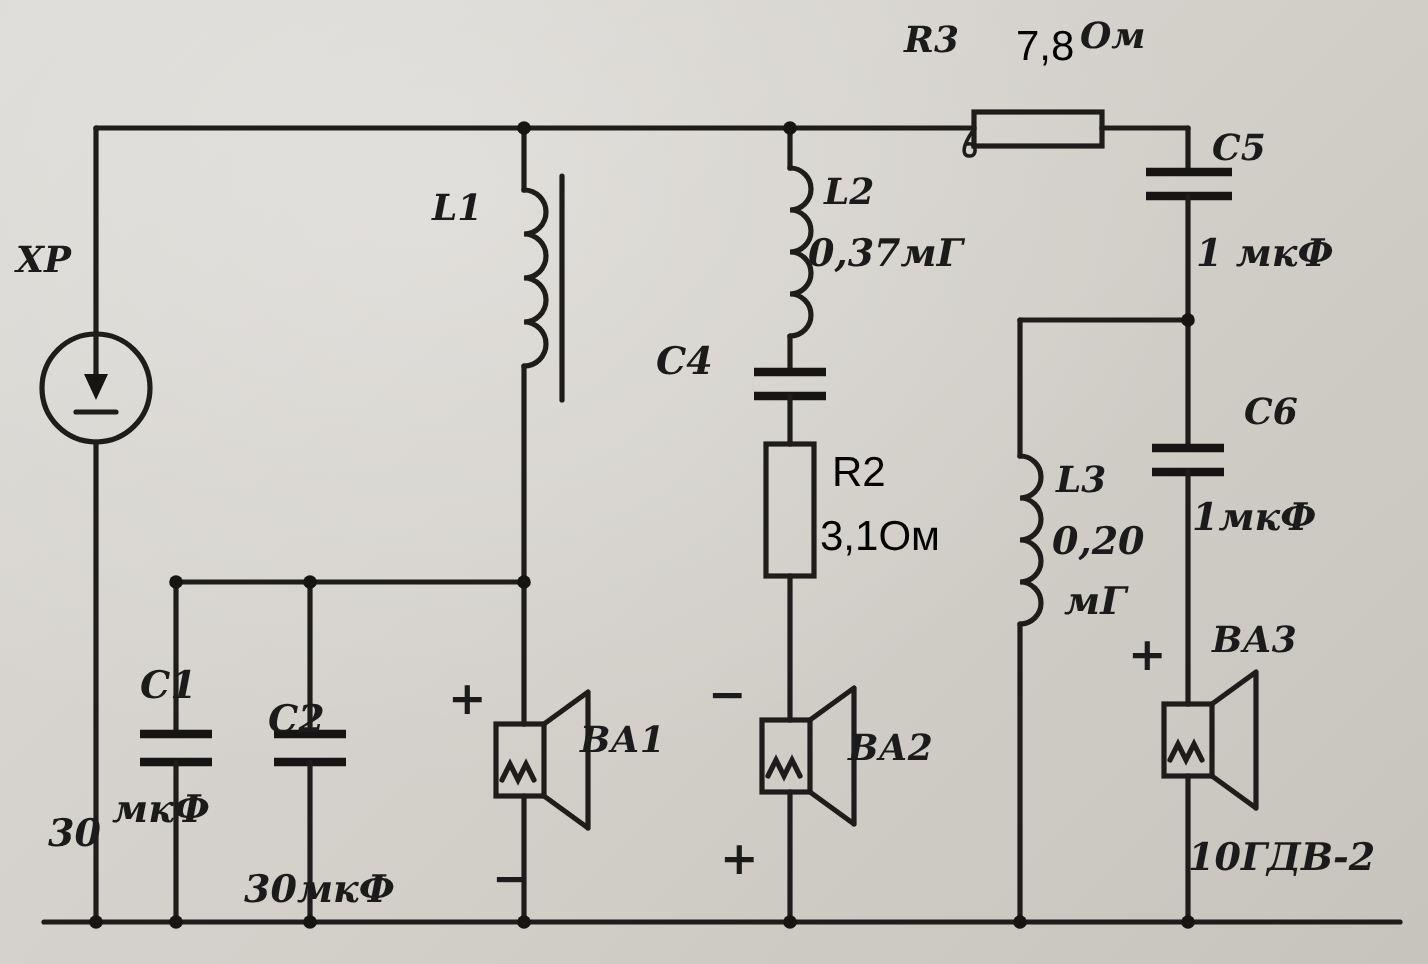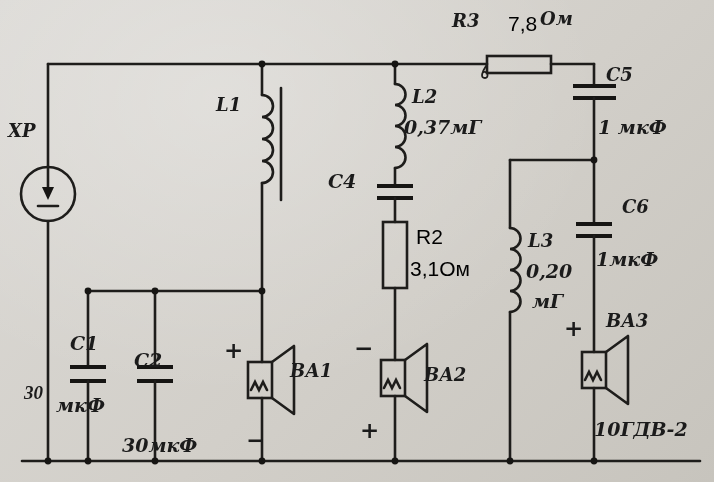--- a/index.html
+++ b/index.html
@@ -164,21 +164,21 @@
 
   <div class="lbl hand" style="left:622px;top:198px;">С6</div>
   <div class="lbl hand-sm" style="left:596px;top:250px;">1мкФ</div>
 
   <div class="lbl hand" style="left:528px;top:232px;">L3</div>
   <div class="lbl hand-sm" style="left:526px;top:262px;">0,20</div>
   <div class="lbl hand-sm" style="left:532px;top:292px;">мГ</div>
 
   <div class="lbl hand-sm" style="left:70px;top:334px;text-align:right;">С1</div>
   <div class="lbl hand-sm" style="left:134px;top:334px;margin-top:17px;">С2</div>
-  <div class="lbl hand-sm" style="left:24px;top:383px;font-family:Liberation Serif, serif;">30</div>
+  <div class="lbl hand-sm" style="left:24px;top:408px;">30</div>
   <div class="lbl hand-sm" style="left:56px;top:396px;">мкФ</div>
   <div class="lbl hand-sm" style="left:122px;top:396px;margin-top:40px;">30мкФ</div>
 
   <div class="lbl sign" style="left:224px;top:338px;">+</div>
   <div class="lbl hand" style="left:290px;top:362px;">ВА1</div>
   <div class="lbl sign" style="left:246px;top:428px;">−</div>
 
   <div class="lbl sign" style="left:354px;top:336px;">−</div>
   <div class="lbl hand" style="left:424px;top:366px;">ВА2</div>
   <div class="lbl sign" style="left:360px;top:418px;">+</div>

